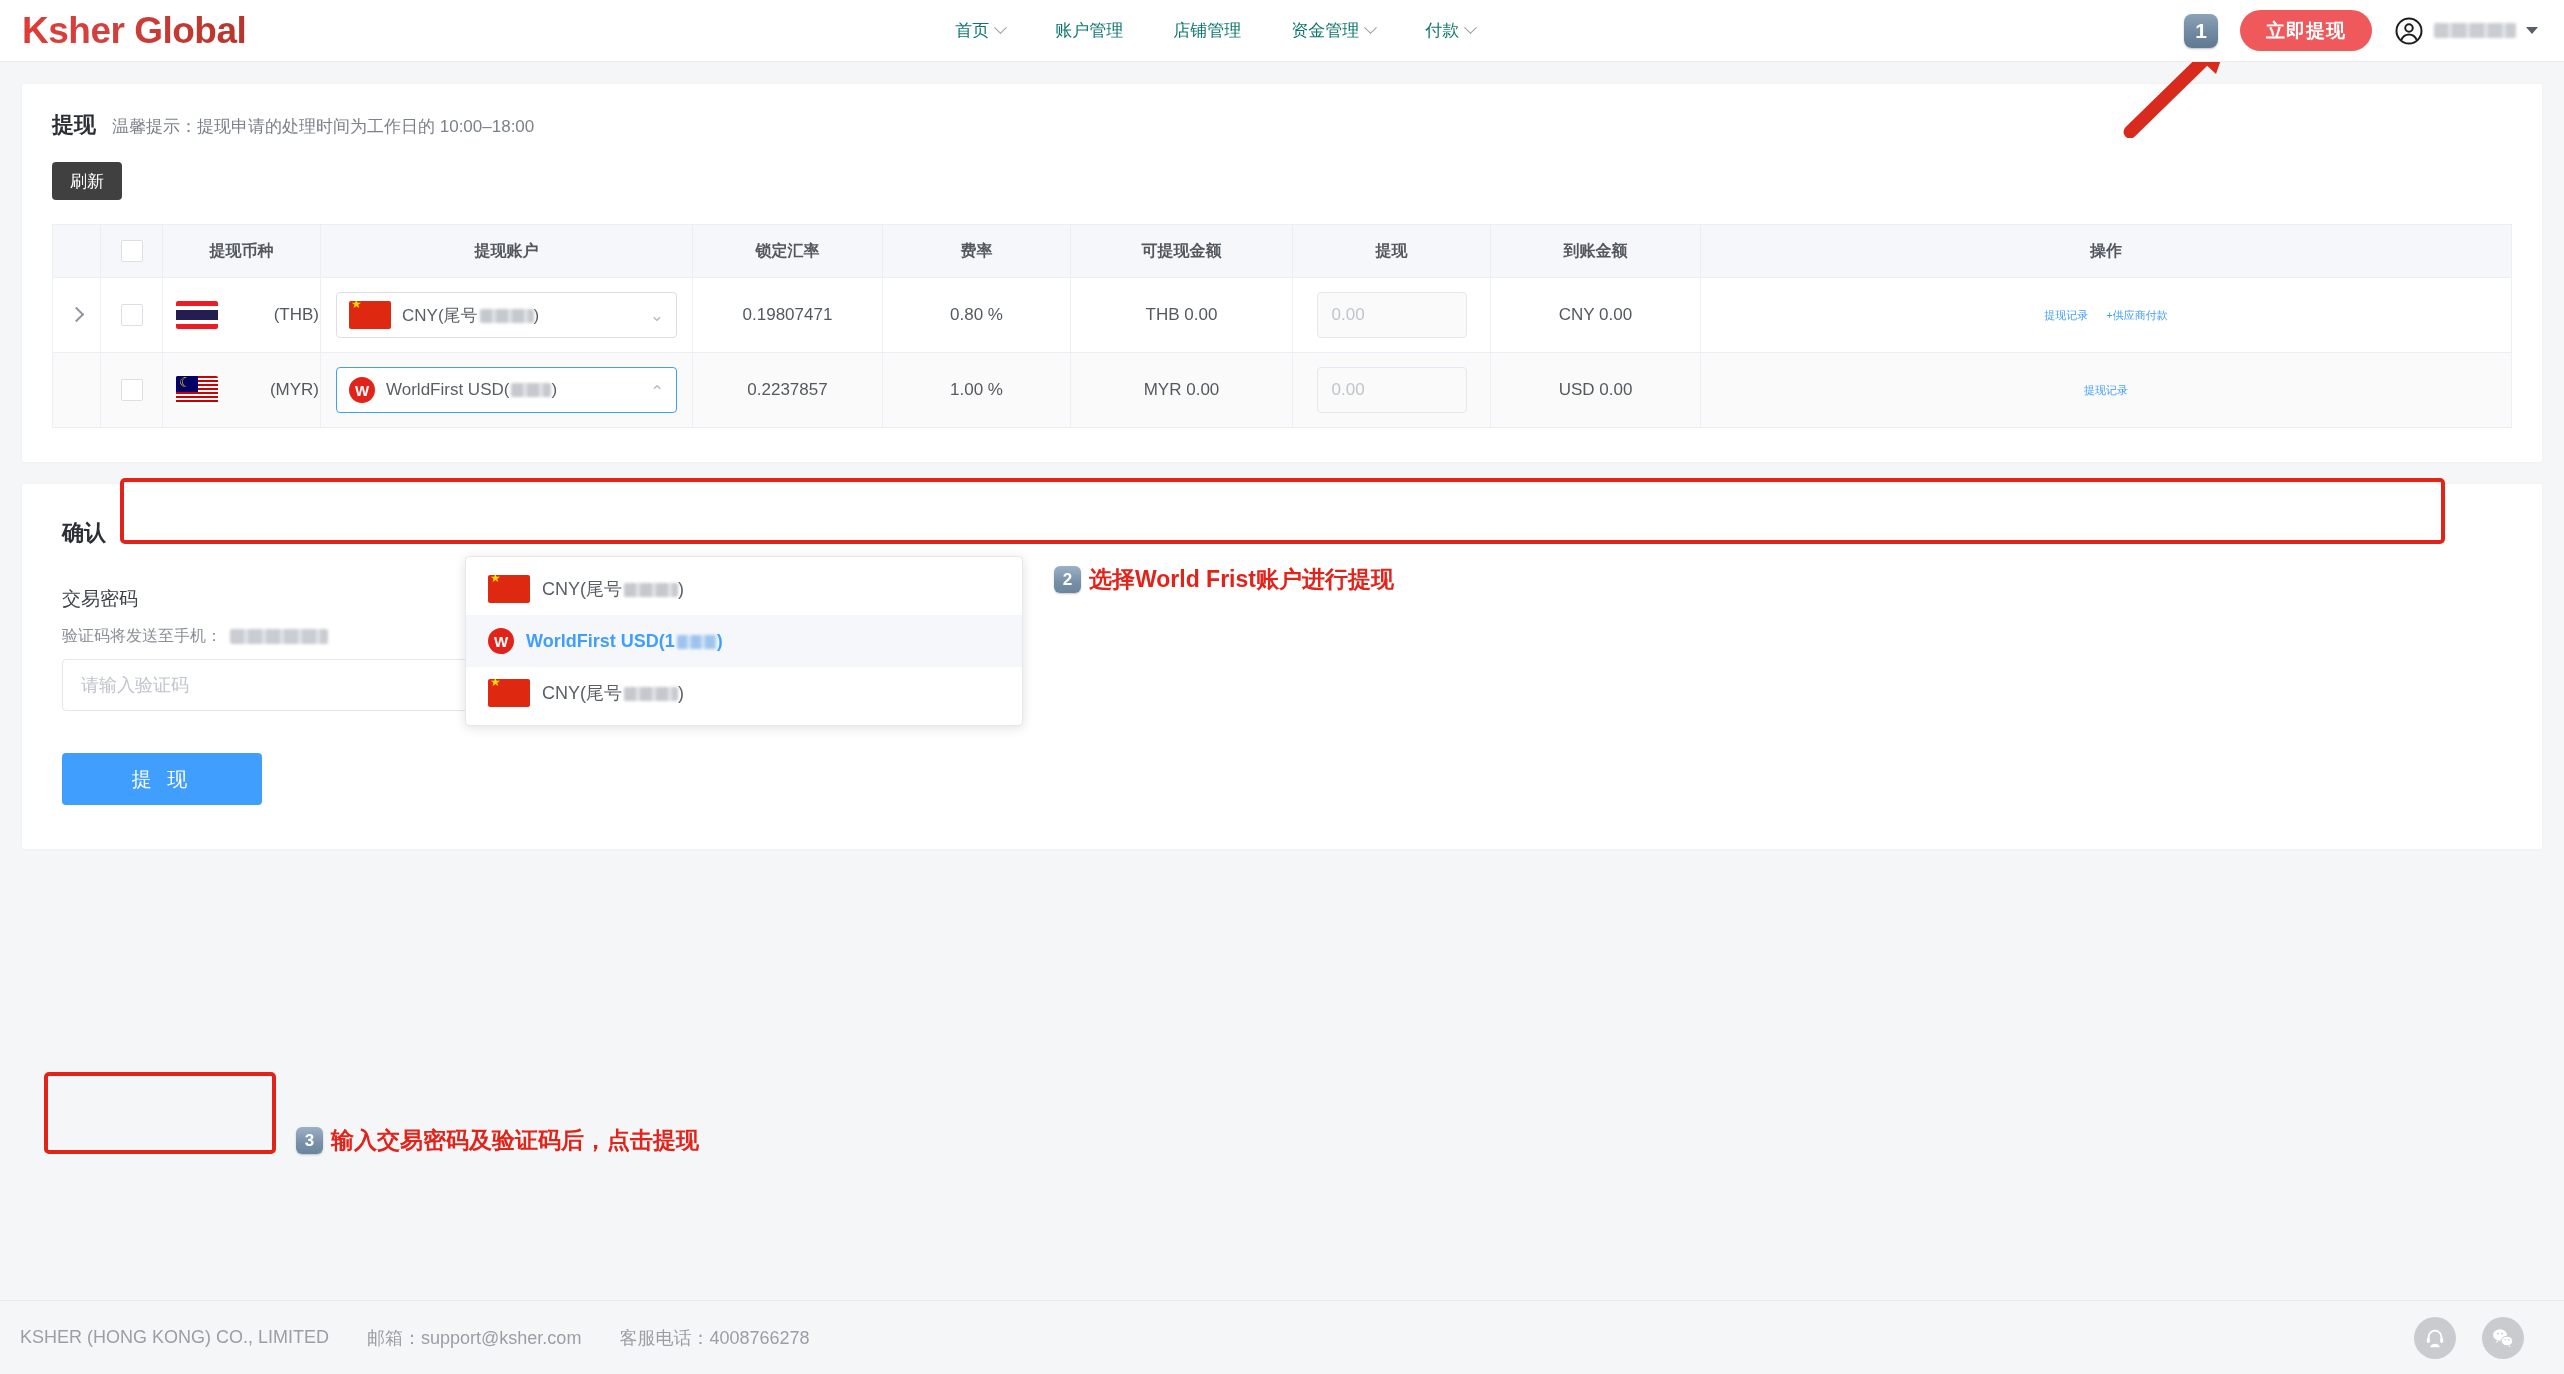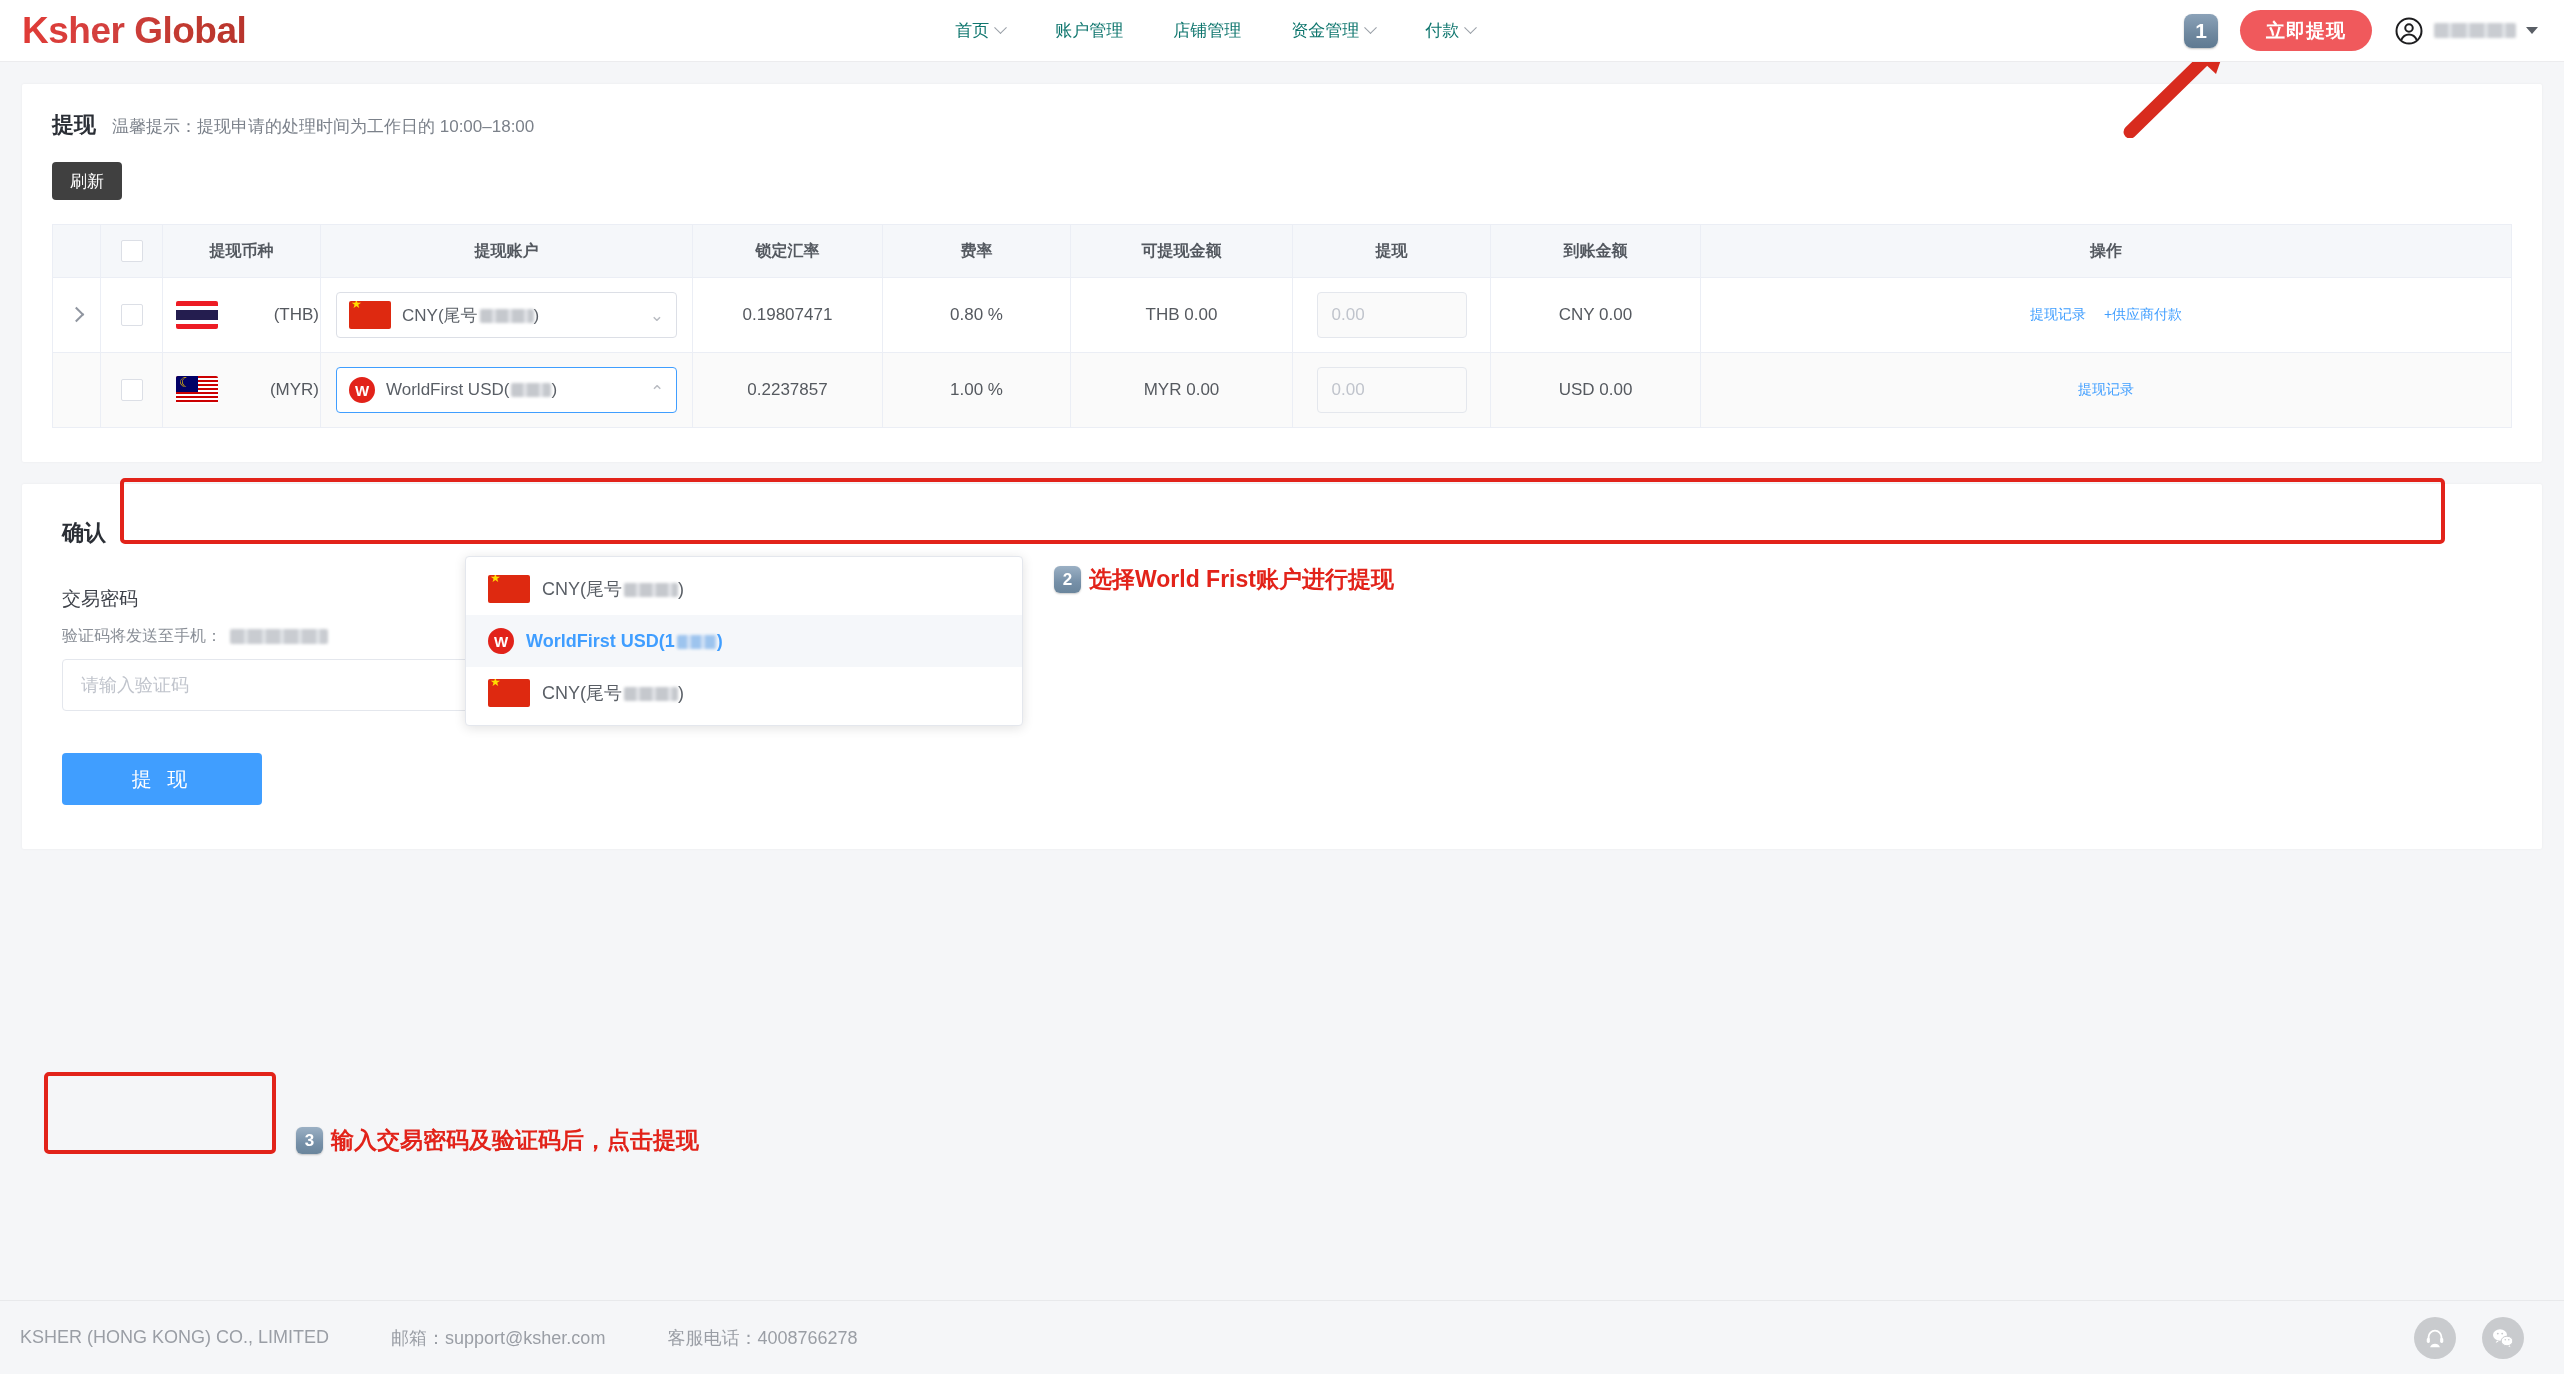--- a/index.html
+++ b/index.html
@@ -134,21 +134,21 @@
     width:26px;height:26px;border-radius:50%;background:#e2231a;color:#fff;flex:none;
     display:flex;align-items:center;justify-content:center;font-size:15px;font-weight:700;
     border:2px solid #e2231a;
   }
   .amt-input {
     width:150px;height:46px;border:1px solid #e4e7ed;border-radius:4px;background:#fafafa;
     color:#c0c4cc;font-size:17px;padding:0 14px;font-family:inherit; display:inline-block; line-height:44px;
     text-align:left; cursor:text;
   }
   .op-links { display:flex; align-items:center; justify-content:center; gap:18px; }
-  .link { color:#409eff; font-size:14px; cursor:pointer; white-space:nowrap; }
+  .link { color:#409eff; font-size:11px; cursor:pointer; white-space:nowrap; }
 
   
   .dropdown {
     position:absolute; left:465px; top:556px; width:558px;
     background:#fff; border:1px solid #e4e7ed; border-radius:4px;
     box-shadow:0 2px 12px rgba(0,0,0,.12); z-index:40; padding:6px 0;
   }
   .dd-item {
     height:52px; display:flex; align-items:center; gap:12px; padding:0 22px; cursor:pointer;
     font-size:18px; color:#5a5f66;
@@ -195,21 +195,21 @@
   }
   .submit-row { margin-top:42px; display:flex; align-items:center; gap:0; position:relative; }
 
   
   .footer {
     position:absolute; left:0; bottom:0; width:2564px; height:74px;
     background:#f5f6f8; border-top:1px solid #e8e9eb;
     display:flex; align-items:center; padding:0 40px 0 20px;
     font-size:18px; color:#9a9ea5;
   }
-  .footer-items { display:flex; align-items:center; gap:62px; }
+  .footer-items { display:flex; align-items:center; gap:38px; }
   .footer-icons { margin-left:auto; display:flex; align-items:center; gap:26px; }
   .f-icon {
     width:42px;height:42px;border-radius:50%;background:#c9cbce;
     display:flex;align-items:center;justify-content:center;color:#fff;font-size:21px;
     cursor:pointer;
   }
 
   
   .arrow-svg { position:absolute; left:2118px; top:28px; z-index:28; pointer-events:none; }
 </style>

